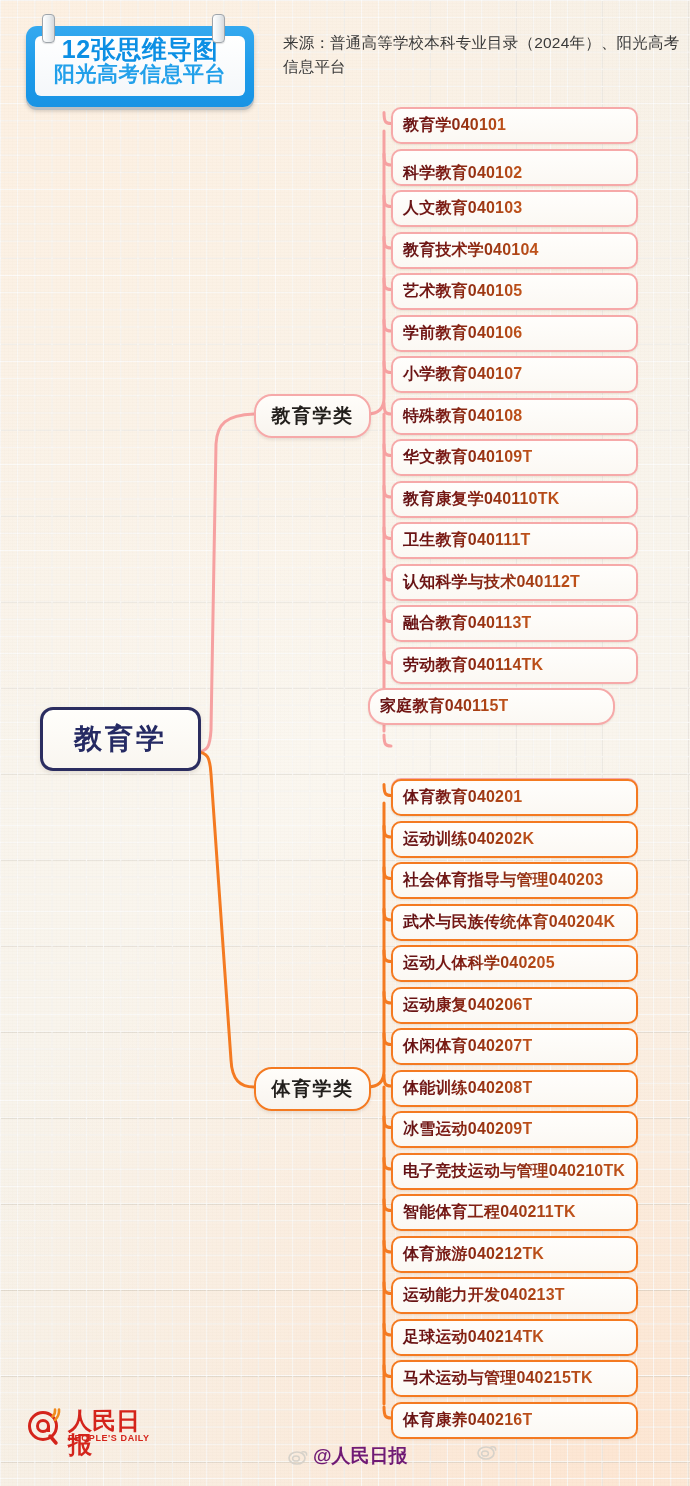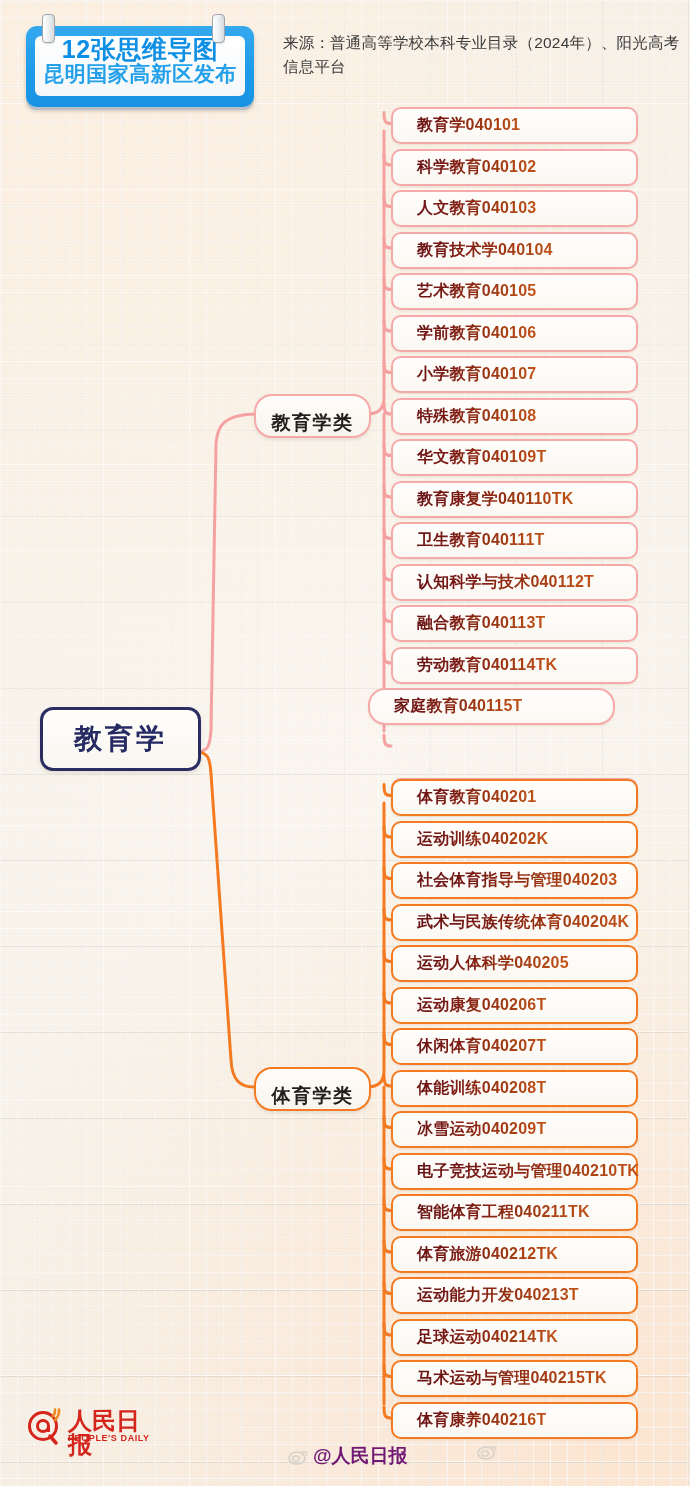--- a/index.html
+++ b/index.html
@@ -64,33 +64,33 @@
   #root{position:absolute;left:40px;top:707px;width:155px;height:58px;
         border:3px solid #2b2d60;border-radius:13px;
         background:linear-gradient(180deg,#fffefb,#f9f6f0);
         display:flex;align-items:center;justify-content:center;
         box-shadow:0 2px 4px rgba(120,105,90,.18);}
   #root span{font-size:28px;font-weight:bold;color:#252a63;letter-spacing:3px;}
 
   
   .cat{position:absolute;height:40px;border-radius:18px;
        background:linear-gradient(180deg,#fffdfa,#f8f4ee);
-       display:flex;align-items:flex-end;justify-content:center;
+       display:flex;align-items:center;justify-content:center;
        box-shadow:0 2px 3px rgba(130,110,95,.15);}
   .cat span{font-size:19px;font-weight:bold;color:#221f1c;letter-spacing:1.5px;}
   #cat-edu{left:254px;top:394px;width:113px;border:2.5px solid #f6a9a9;}
   #cat-spt{left:254px;top:1067px;width:113px;border:2.5px solid #f47a21;}
 
   
   .leaf{position:absolute;height:33px;border-radius:10px;
         background:linear-gradient(180deg,#fffefc,#fbf8f3);
         border:2px solid #f47c21;
         display:flex;align-items:center;
         box-shadow:0 1px 2px rgba(140,110,80,.14);}
-  .leaf span{font-size:16px;font-weight:bold;padding-left:24px;
+  .leaf span{font-size:16px;font-weight:bold;padding-left:10px;
         letter-spacing:.2px;white-space:nowrap;
         background:linear-gradient(100deg,#5e0f14 0%,#7a1a14 38%,#a13a12 72%,#c2541a 100%);
         -webkit-background-clip:text;background-clip:text;color:transparent;}
 
   
   #logo{position:absolute;left:24px;top:1407px;width:125px;height:46px;}
   #logoWord{position:absolute;left:44px;top:2px;font-size:24px;font-weight:bold;
         color:#d4241b;letter-spacing:0px;line-height:1;}
   #logoSub{position:absolute;left:44px;top:27px;font-size:9px;font-weight:bold;
         color:#d4241b;letter-spacing:.6px;line-height:1;white-space:nowrap;}
@@ -106,21 +106,21 @@
 
 <div id="paper"></div>
 <div id="grain"></div>
 
 <div id="badge">
   <div class="clip l"></div>
   <div class="clip r"></div>
   <div id="badgeFrame"></div>
   <div id="badgeInner">
     <div id="badgeLine1">12张思维导图</div>
-    <div id="badgeLine2">昆明国家高新区发布</div>
+    <div id="badgeLine2">阳光高考信息平台</div>
   </div>
 </div>
 
 <div id="source">来源：普通高等学校本科专业目录（2024年）、阳光高考信息平台</div>
 
 <svg id="wires" width="690" height="1486" viewBox="0 0 690 1486">
   <g fill="none" stroke-linecap="round">
 
     <path d="M196,752 C208,752 210,746 211,730 L216,444 C217,424 226,415 254,414" stroke="#f6a1a1" stroke-width="3"></path>
 
@@ -176,21 +176,21 @@
   <span>教育学类</span>
 </div>
 <div id="cat-spt" class="cat">
   <span>体育学类</span>
 </div>
 
 <div id="leaves">
     <div class="leaf" style="left: 391px; top: 107px; width: 243px; border-color: rgb(246, 169, 169);">
       <span>教育学040101</span>
     </div>
-    <div class="leaf" style="left: 391px; top: 148.5px; width: 243px; border-color: rgb(246, 169, 169);">
+    <div class="leaf" style="left: 391px; top: 148.5px; width: 243px; border-color: rgb(246, 169, 169); align-items: flex-end;">
       <span>科学教育040102</span>
     </div>
     <div class="leaf" style="left: 391px; top: 190px; width: 243px; border-color: rgb(246, 169, 169);">
       <span>人文教育040103</span>
     </div>
     <div class="leaf" style="left: 391px; top: 231.5px; width: 243px; border-color: rgb(246, 169, 169);">
       <span>教育技术学040104</span>
     </div>
     <div class="leaf" style="left: 391px; top: 273px; width: 243px; border-color: rgb(246, 169, 169);">
       <span>艺术教育040105</span>

